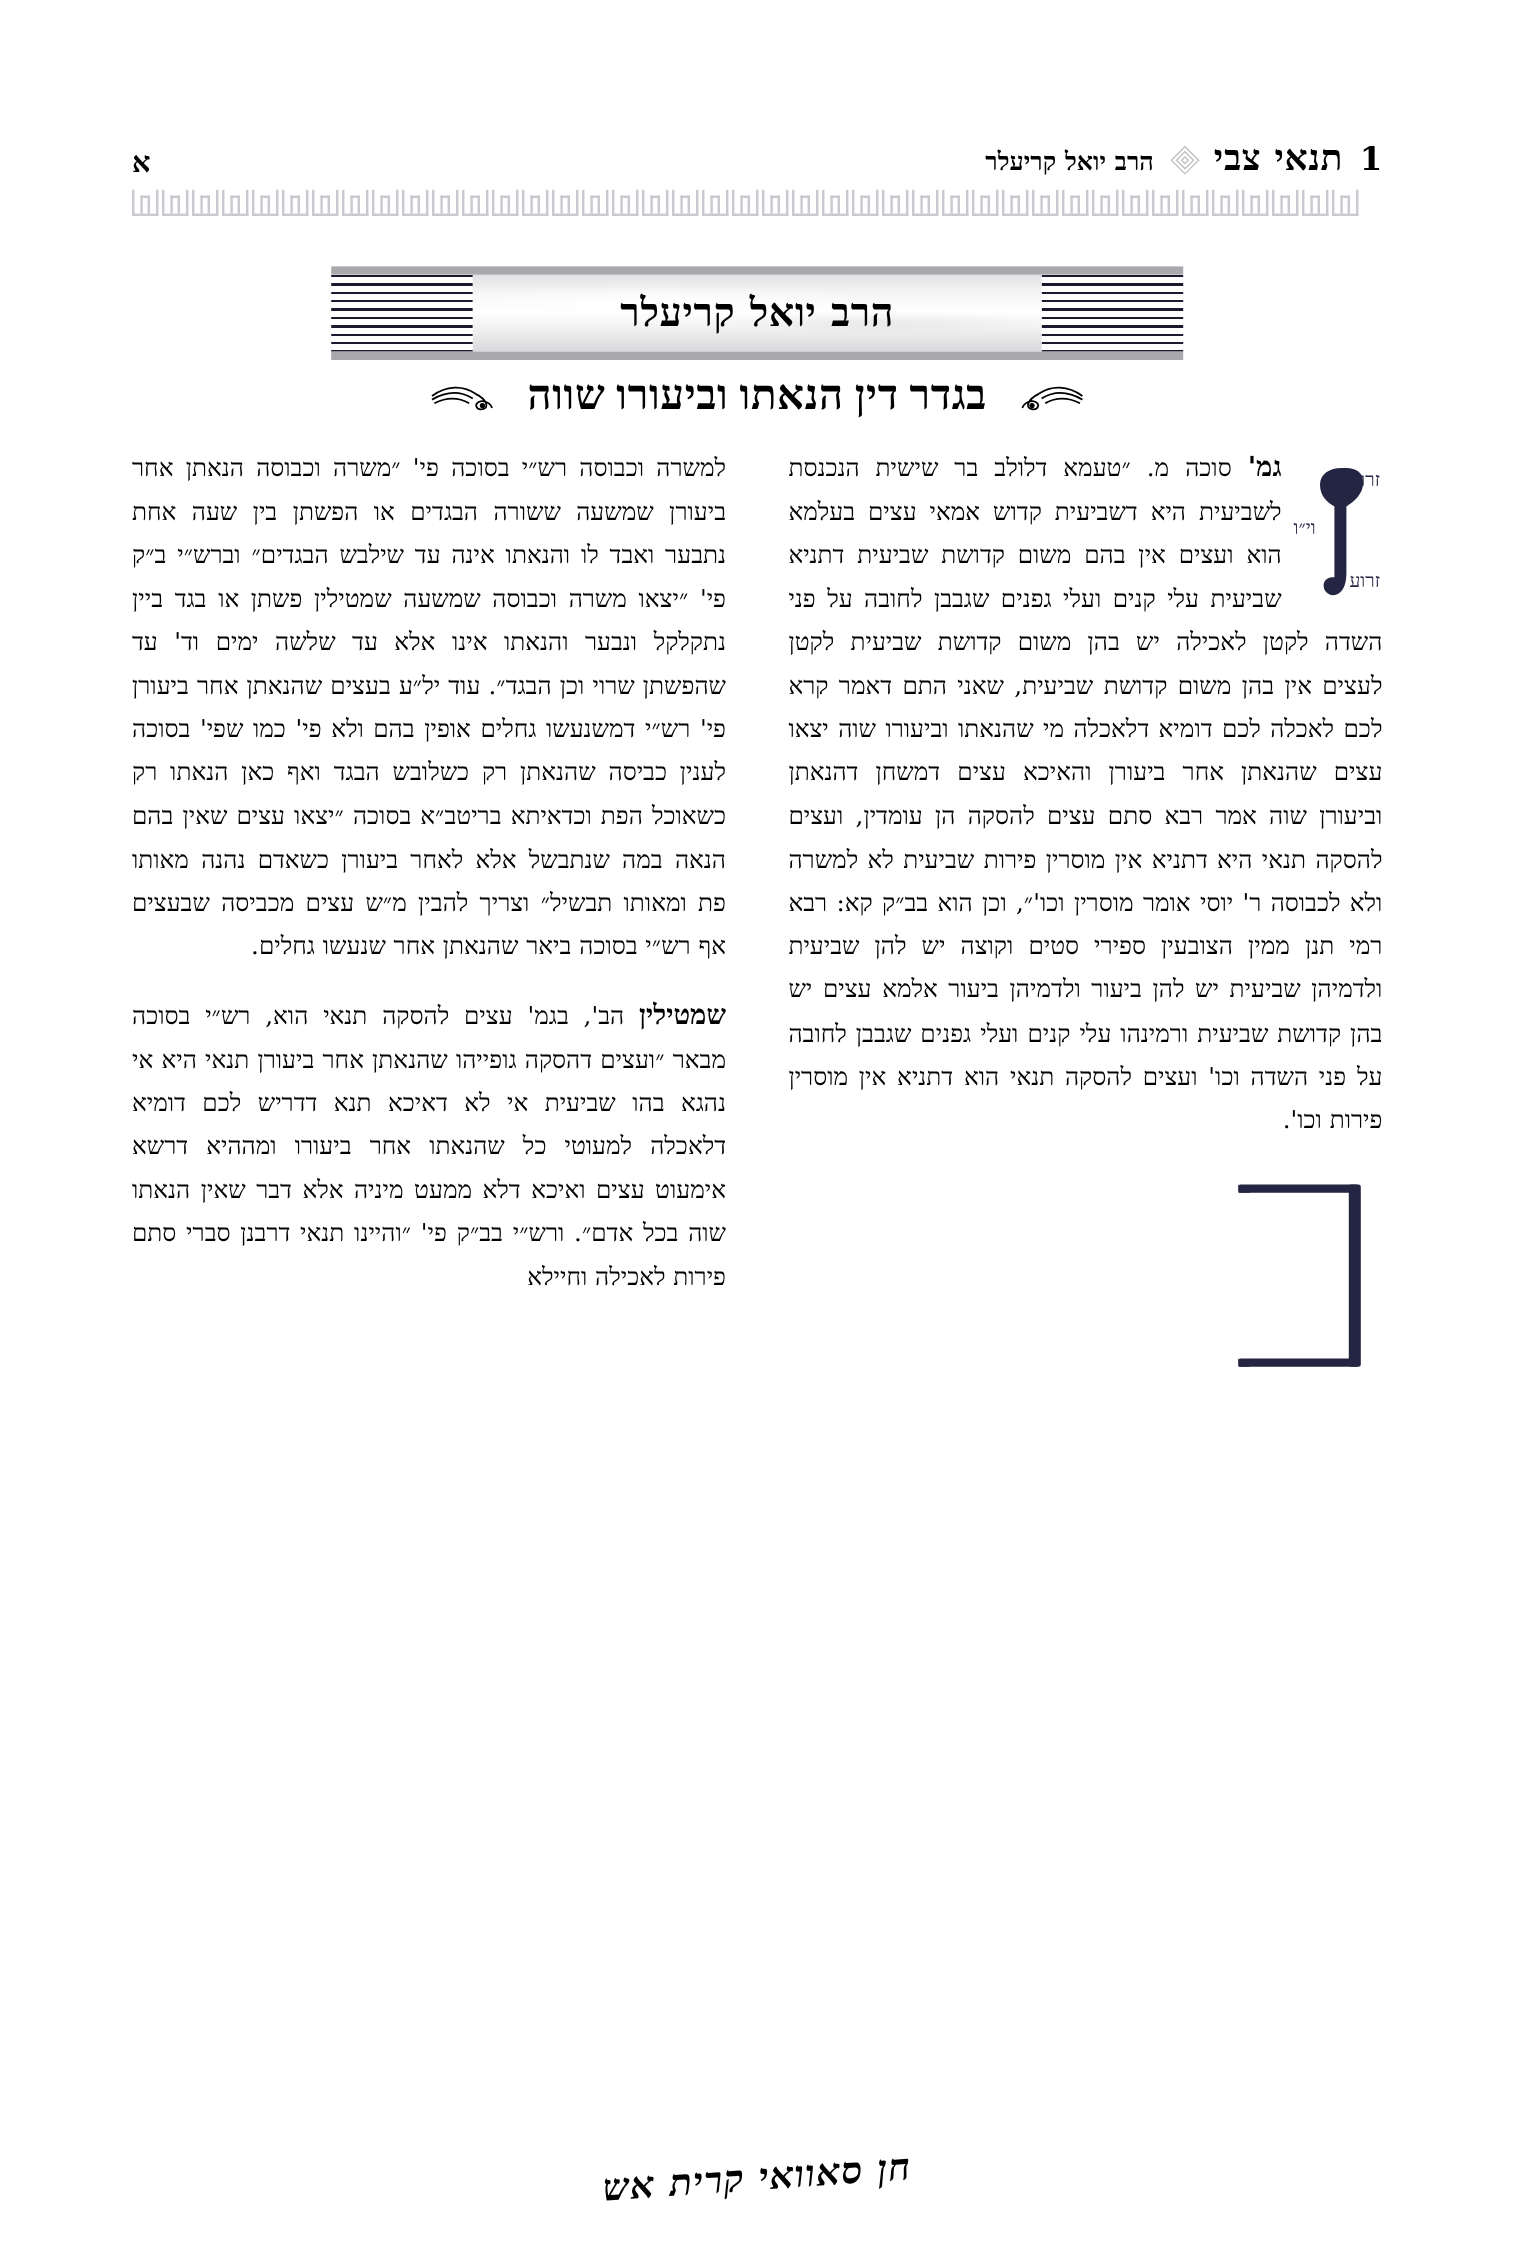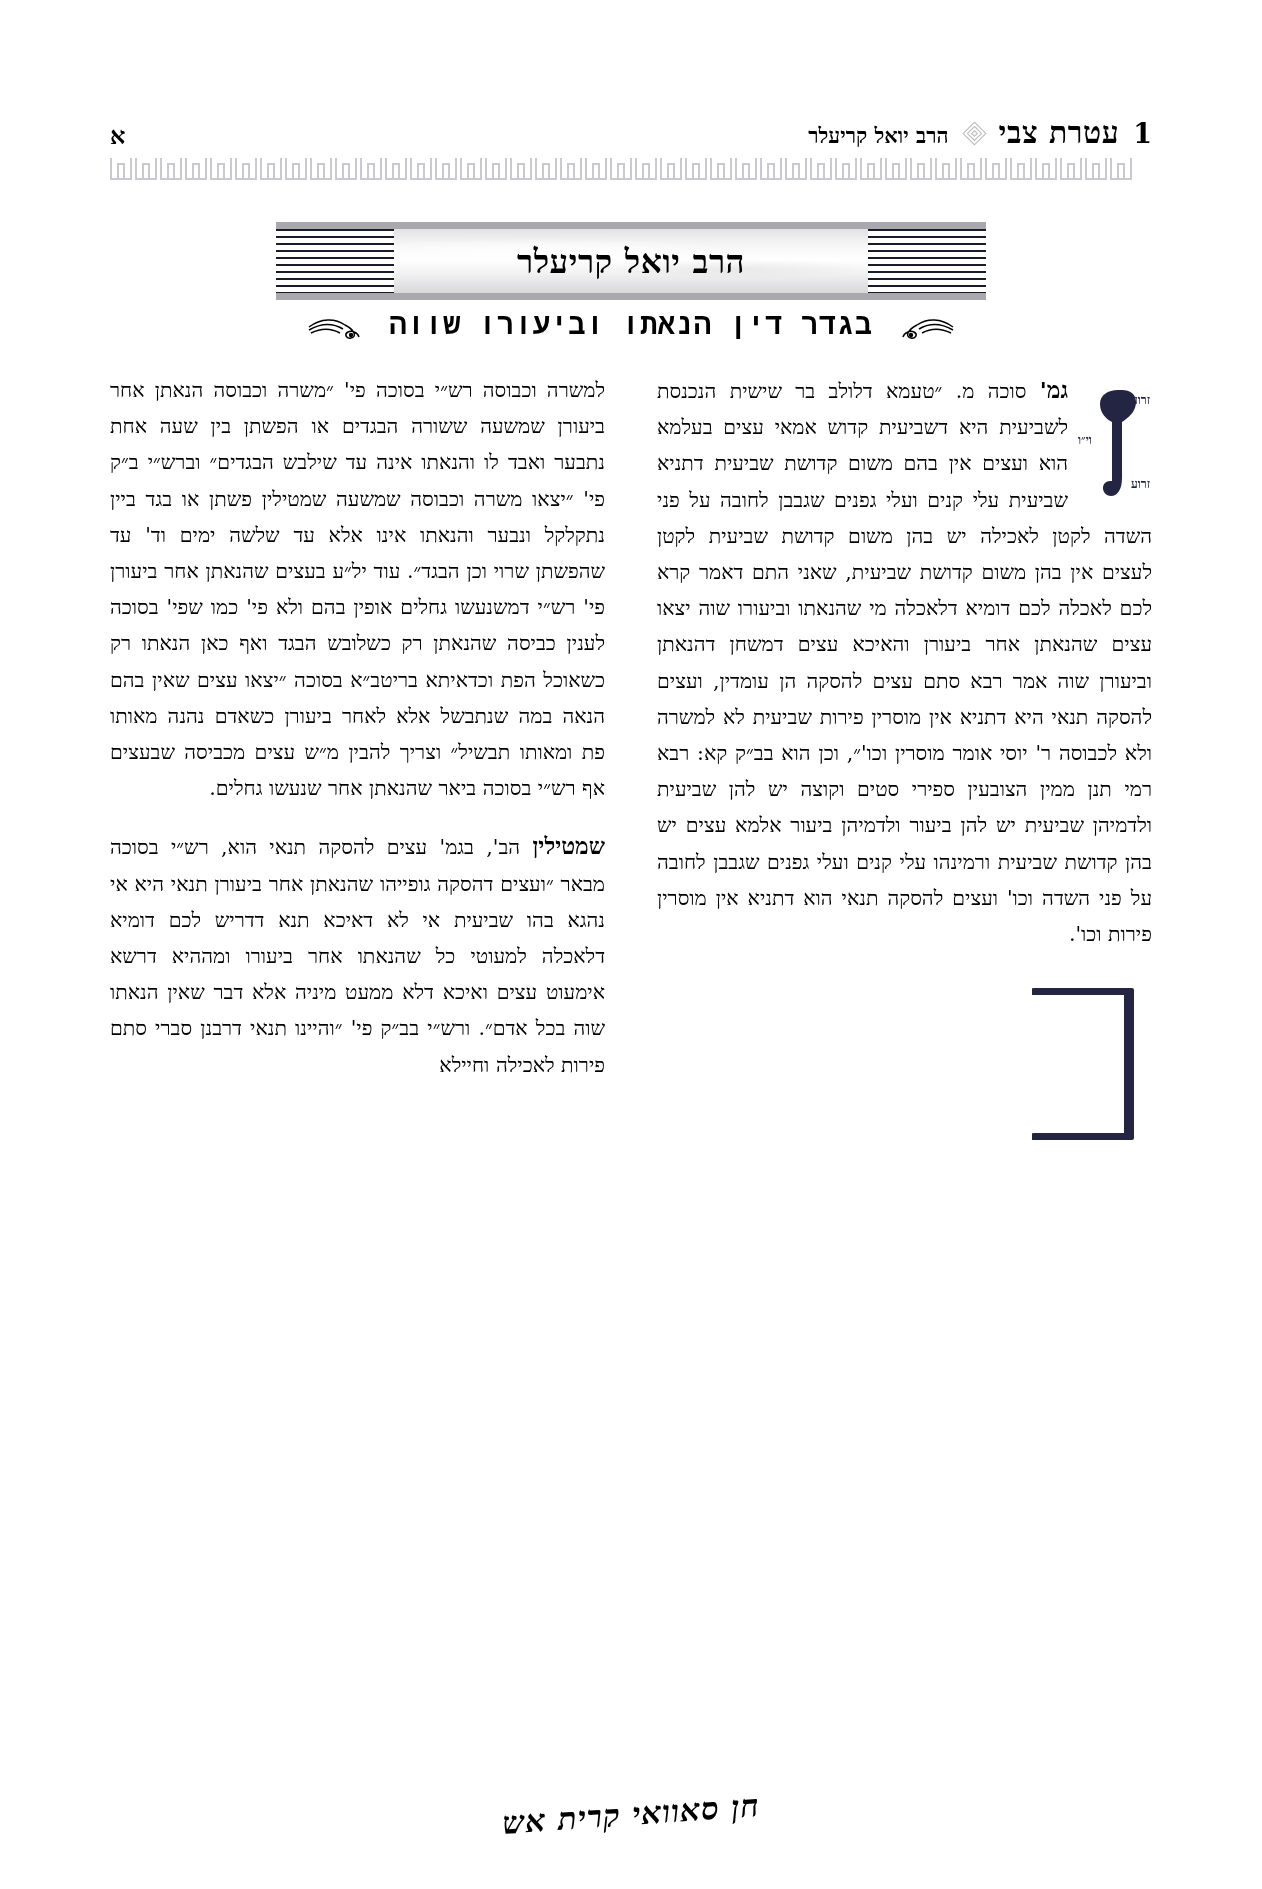--- a/index.html
+++ b/index.html
@@ -176,23 +176,23 @@
     top: 310px;
     left: 110px;
     right: 110px;
     display: flex;
     align-items: center;
     justify-content: center;
     gap: 18px;
     direction: rtl;
   }
   .title-text {
-    font-family: Liberation Mono, monospace;
-    font-weight: bold;
-    font-size: 29px;
+    font-family: Liberation Serif, serif;
+    font-weight: bold;
+    font-size: 35px;
     color: #000000;
     letter-spacing: 0.5px;
     white-space: nowrap;
   }
   .flourish {
     width: 64px;
     height: 26px;
     flex: 0 0 64px;
   }
 
@@ -242,24 +242,23 @@
     float: right;
     width: 128px;
     height: 164px;
     margin: 8px 0 4px 12px;
     position: relative;
   }
   .orn-vav svg, .orn-bracket svg { display: block; }
   .orn-label {
     position: absolute;
     font-family: "DejaVu Serif", "Liberation Serif", serif;
-    font-size: 12px;
+    font-size: 16px;
     color: #242443;
     white-space: nowrap;
-    font-weight: bold;
   }
 
   
   .footer {
     position: absolute;
     bottom: 56px;
     left: 0;
     right: 0;
     text-align: center;
   }
@@ -275,21 +274,21 @@
   }
 </style>
 </head>
 <body>
 
 <div class="page">
 
   <div class="runhead">
     <div class="runhead-right">
       <span class="runhead-pageno">1</span>
-      <span class="runhead-book">עטרת צבי</span>
+      <span class="runhead-book">תנאי צבי</span>
       <span class="runhead-diamond">
         <span class="d1"></span>
           <span class="d2"></span>
           <span class="d3"></span>
       </span>
       <span class="runhead-author">הרב יואל קריעלר</span>
     </div>
     <div class="runhead-folio">א</div>
   </div>
 

